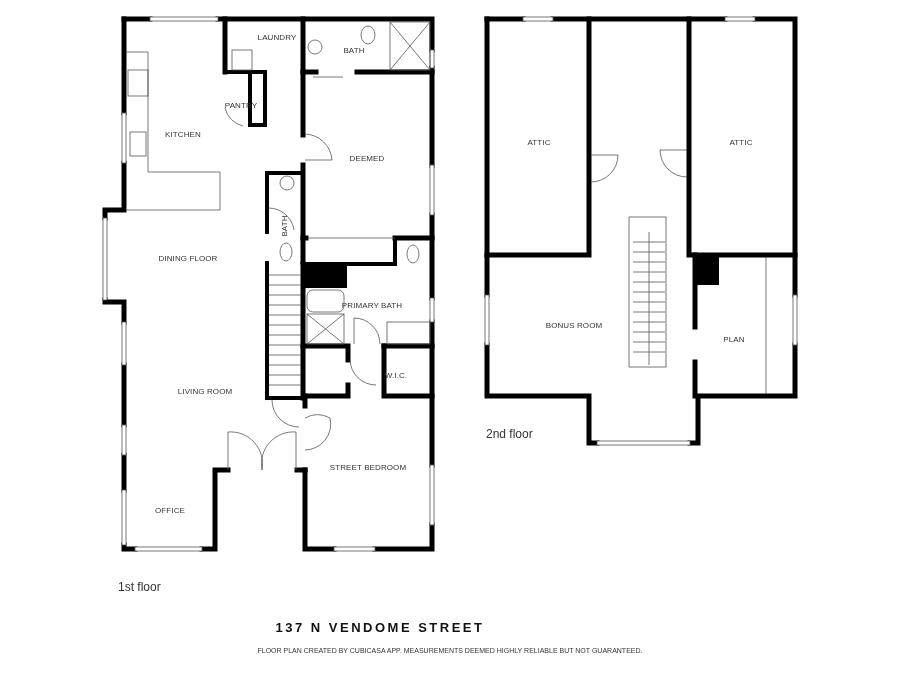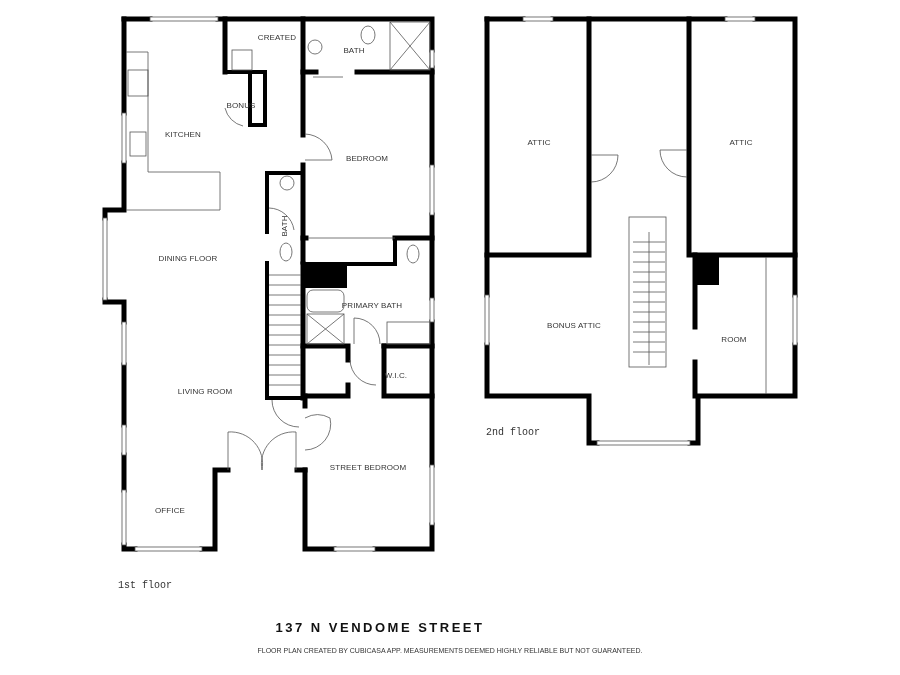--- a/index.html
+++ b/index.html
@@ -1,19 +1,19 @@
 <!DOCTYPE html>
 <html><head>
 <meta charset="utf-8">
 <style>
   html,body{margin:0;padding:0;background:#fff;}
   body{width:900px;height:675px;position:relative;overflow:hidden;font-family:"Liberation Sans",sans-serif;}
   svg{position:absolute;left:0;top:0;}
   .lbl{position:absolute;font-size:8px;color:#333;white-space:nowrap;letter-spacing:0.1px;transform:translate(-50%,-50%);}
-  .flabel{position:absolute;font-size:10px;color:#333;font-family:Liberation Mono, monospace;}
+  .flabel{position:absolute;font-size:12px;color:#333;}
   .title{position:absolute;left:0;width:760px;top:620px;text-align:center;font-size:13px;font-weight:bold;letter-spacing:2.5px;color:#111;}
   .disc{position:absolute;left:0;width:900px;top:647px;text-align:center;font-size:7px;color:#333;}
 </style>
 </head>
 <body>
 
 <svg width="900" height="675" viewBox="0 0 900 675">
   <g fill="none" stroke="#000" stroke-width="5" stroke-linecap="square">
 
     <polyline points="124,19 150,19"></polyline>
@@ -154,34 +154,34 @@
       <line x1="633" y1="302" x2="665" y2="302"></line>
       <line x1="633" y1="312" x2="665" y2="312"></line>
       <line x1="633" y1="322" x2="665" y2="322"></line>
       <line x1="633" y1="332" x2="665" y2="332"></line>
       <line x1="633" y1="342" x2="665" y2="342"></line>
       <line x1="633" y1="352" x2="665" y2="352"></line>
     </g>
   </g>
 </svg>
 
-<div class="lbl" style="left:277px;top:37px">CREATED</div>
+<div class="lbl" style="left:277px;top:37px">LAUNDRY</div>
 <div class="lbl" style="left:354px;top:50px">BATH</div>
-<div class="lbl" style="left:241px;top:105px">BONUS</div>
+<div class="lbl" style="left:241px;top:105px">PANTRY</div>
 <div class="lbl" style="left:183px;top:134px">KITCHEN</div>
-<div class="lbl" style="left:367px;top:158px">BEDROOM</div>
+<div class="lbl" style="left:367px;top:158px">DEEMED</div>
 <div class="lbl" style="left:284px;top:226px;transform:translate(-50%,-50%) rotate(-90deg)">BATH</div>
 <div class="lbl" style="left:188px;top:258px">DINING FLOOR</div>
 <div class="lbl" style="left:372px;top:305px">PRIMARY BATH</div>
 <div class="lbl" style="left:396px;top:375px">W.I.C.</div>
 <div class="lbl" style="left:205px;top:391px">LIVING ROOM</div>
 <div class="lbl" style="left:368px;top:467px">STREET BEDROOM</div>
 <div class="lbl" style="left:170px;top:510px">OFFICE</div>
 <div class="flabel" style="left:118px;top:580px">1st floor</div>
 
 <div class="lbl" style="left:539px;top:142px">ATTIC</div>
 <div class="lbl" style="left:741px;top:142px">ATTIC</div>
-<div class="lbl" style="left:574px;top:325px">BONUS ATTIC</div>
-<div class="lbl" style="left:734px;top:339px">ROOM</div>
+<div class="lbl" style="left:574px;top:325px">BONUS ROOM</div>
+<div class="lbl" style="left:734px;top:339px">PLAN</div>
 <div class="flabel" style="left:486px;top:427px">2nd floor</div>
 
 <div class="title">137 N VENDOME STREET</div>
 <div class="disc">FLOOR PLAN CREATED BY CUBICASA APP. MEASUREMENTS DEEMED HIGHLY RELIABLE BUT NOT GUARANTEED.</div>
 
 </body></html>

